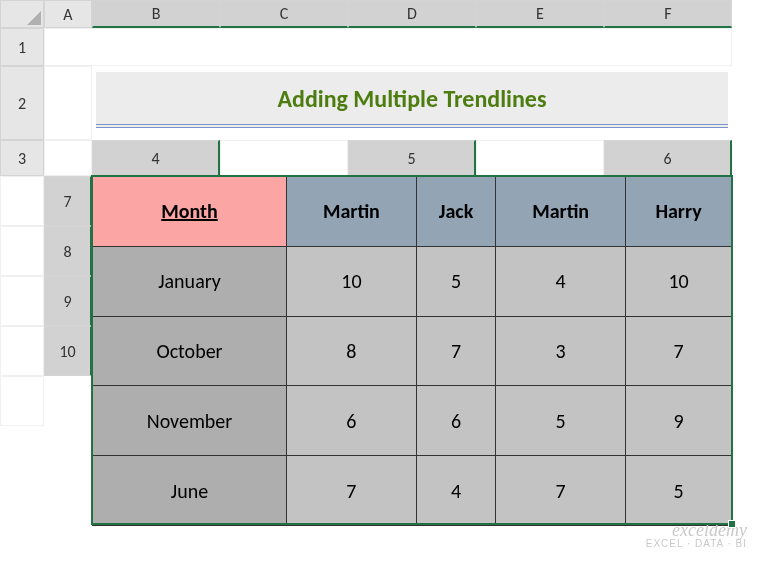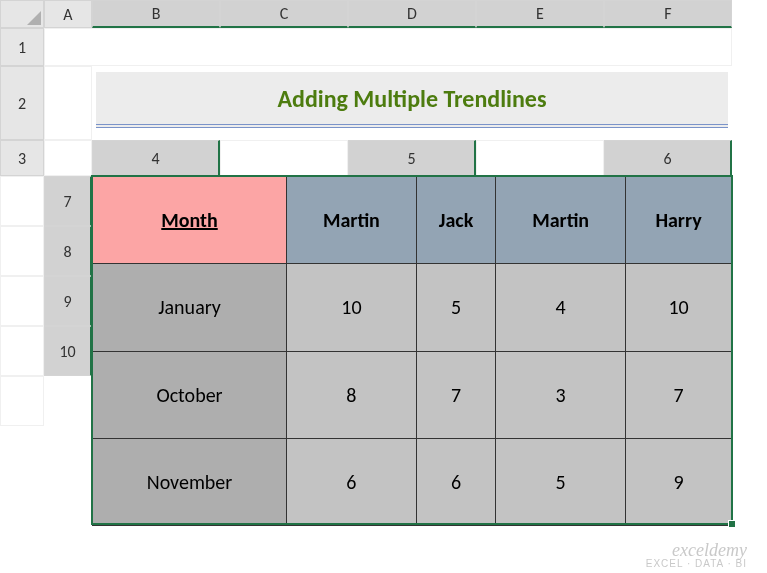--- a/index.html
+++ b/index.html
@@ -118,21 +118,21 @@
   .td-month {
     background: #aeaeae;
     font-weight: normal;
   }
   .td-val {
     background: #c3c3c3;
   }
   .watermark {
     position: absolute;
     right: 20px;
-    bottom: 4px;
+    bottom: 24px;
     color: #c9c9c9;
     font-size: 18px;
     font-style: italic;
     text-align: right;
     font-family: Georgia, serif;
     line-height: 1;
     z-index: 1;
   }
   .watermark .sub {
     font-size: 10px;
@@ -192,20 +192,27 @@
         <td class="td-val">3</td>
         <td class="td-val">7</td>
       </tr>
       <tr>
         <td class="td-month">November</td>
         <td class="td-val">6</td>
         <td class="td-val">6</td>
         <td class="td-val">5</td>
         <td class="td-val">9</td>
       </tr>
+      <tr>
+        <td class="td-month">June</td>
+        <td class="td-val">7</td>
+        <td class="td-val">4</td>
+        <td class="td-val">7</td>
+        <td class="td-val">5</td>
+      </tr>
     </tbody>
       </table>
     <div class="sel-border"></div>
     <div class="sel-handle"></div>
   </div>
 
   <div class="row-header sel">5</div>
   <div class="cell"></div>
 
   <div class="row-header sel">6</div>

